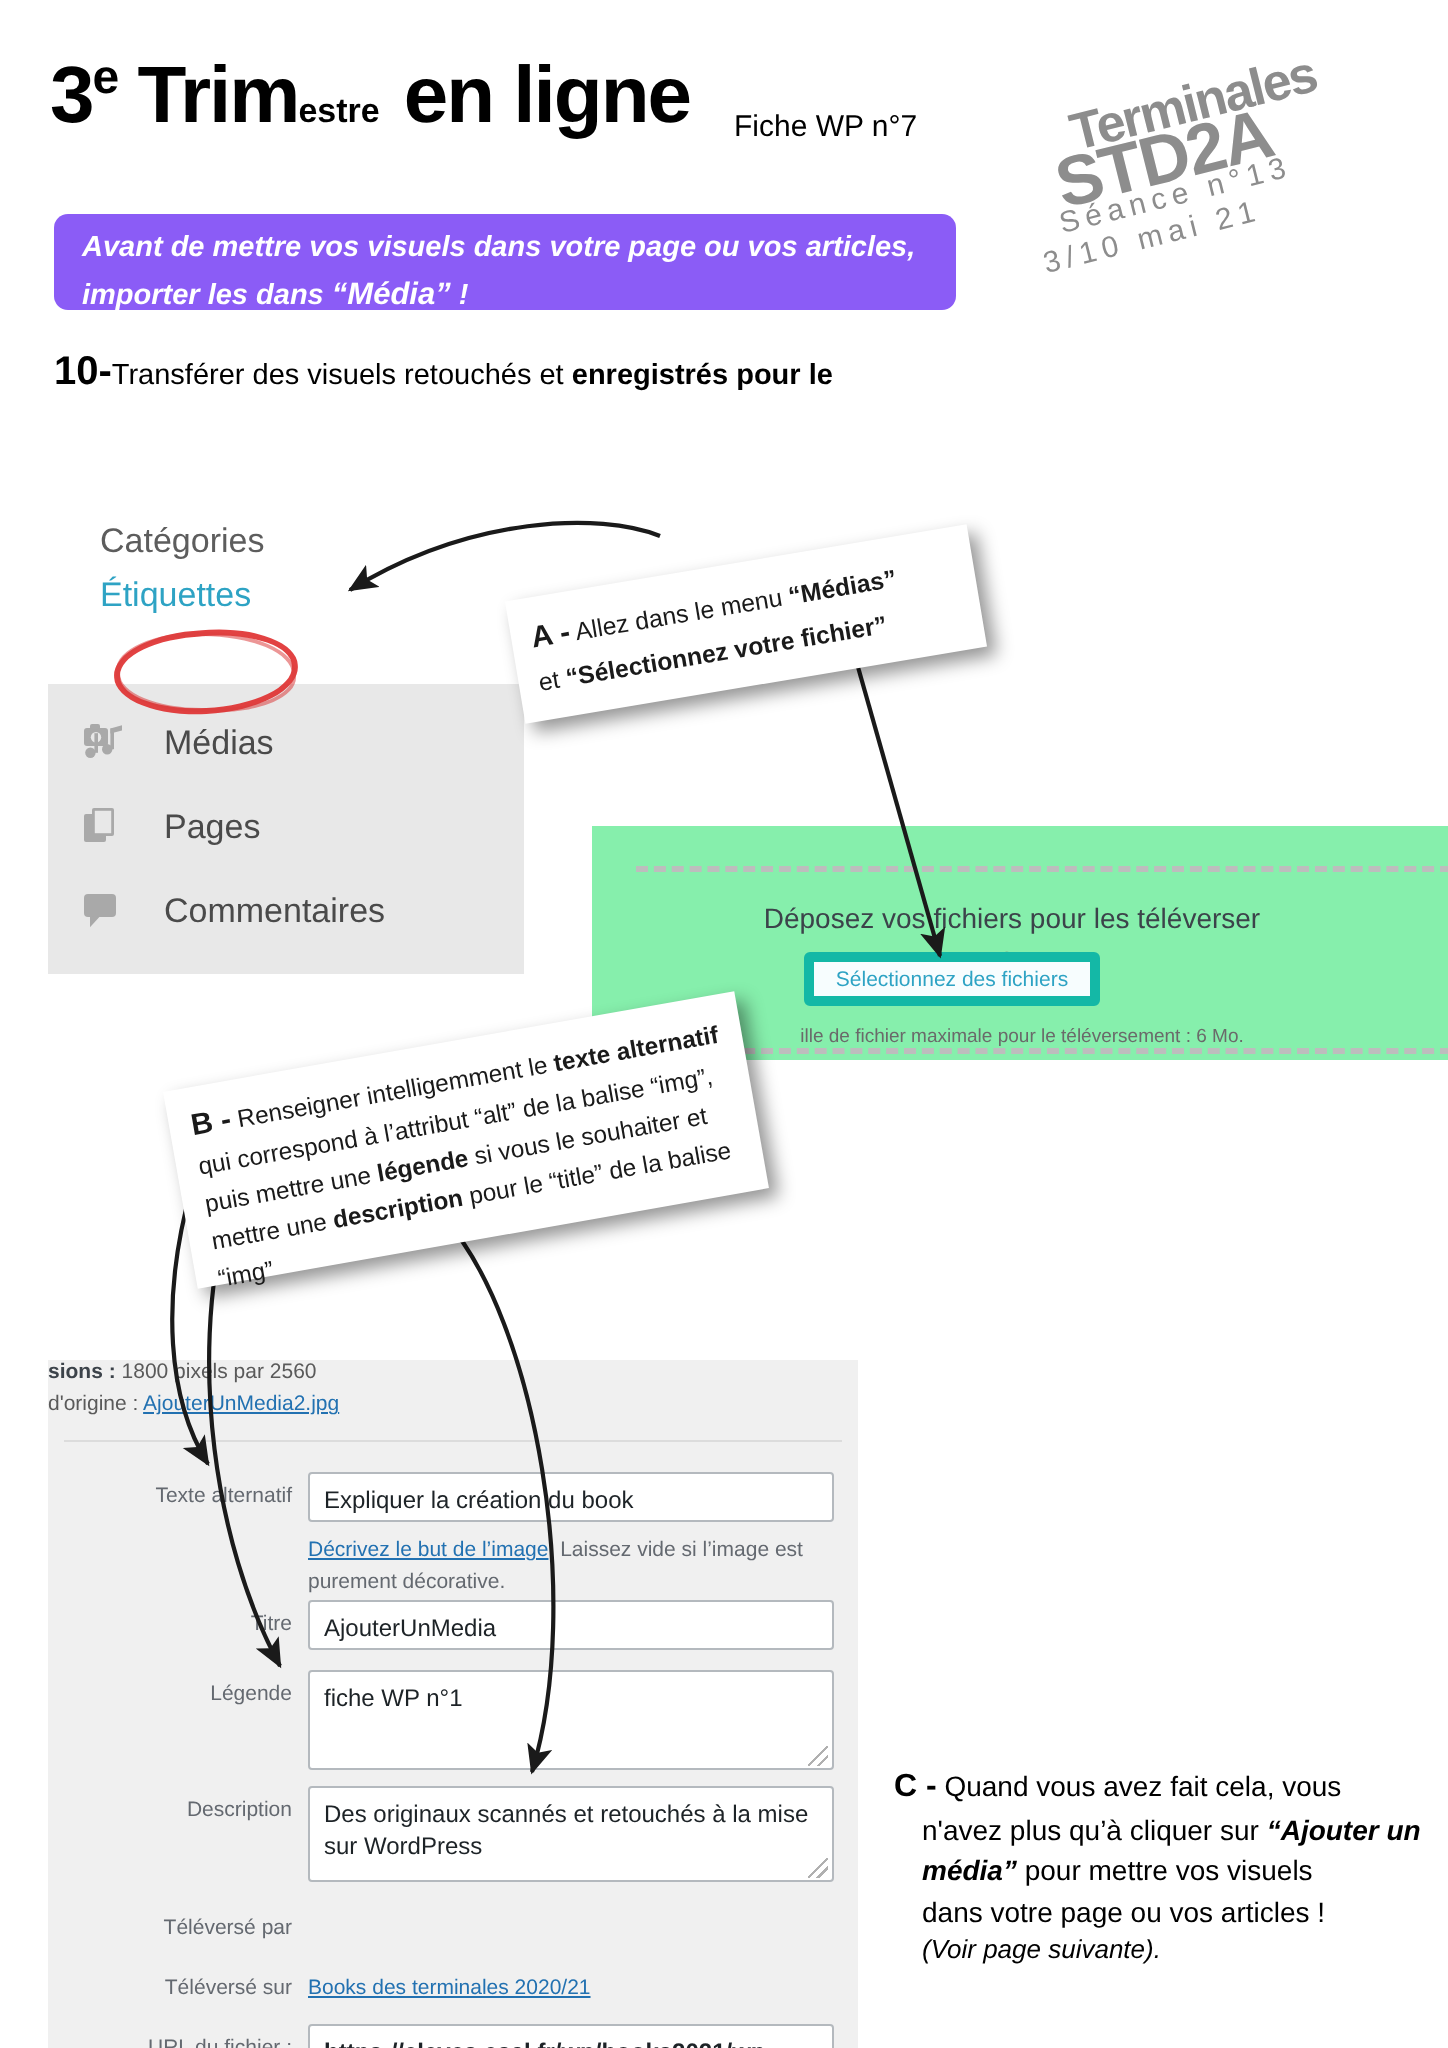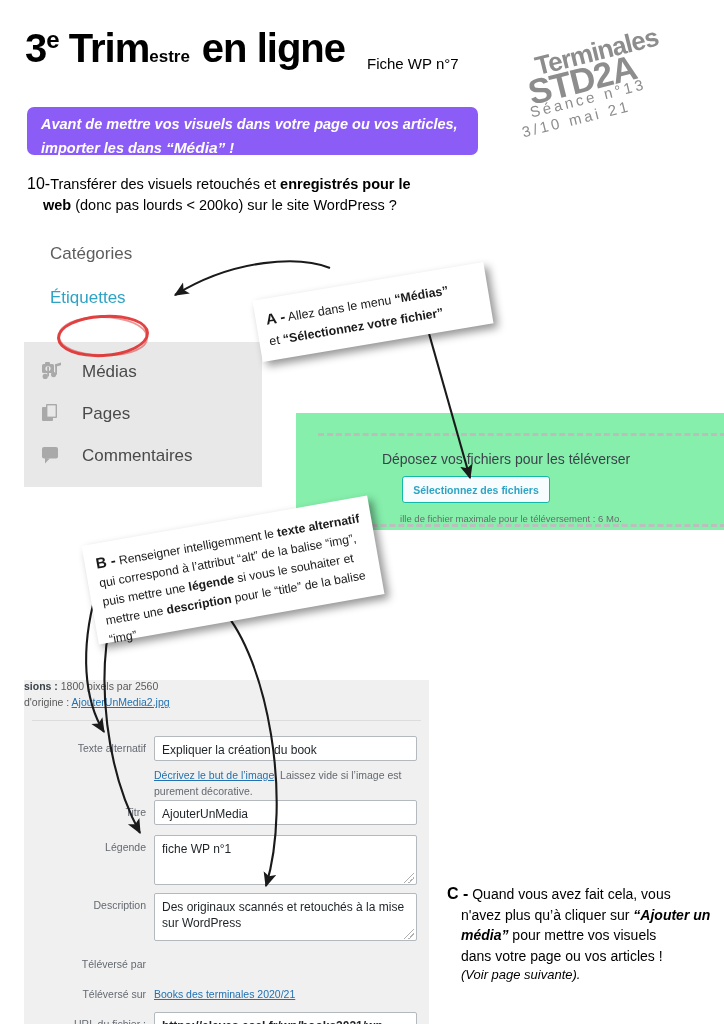--- a/index.html
+++ b/index.html
@@ -46,30 +46,30 @@
     color:#fff;font-style:italic;font-weight:bold;font-size:14.5px;line-height:1.5;
   }
   .banner .q{font-size:15.5px;}
 
   
   .q10{
     position:absolute;left:27px;top:172px;width:430px;
     font-size:14.5px;color:#000;line-height:1.45;
   }
   .q10 b{font-weight:bold;}
-  .q10 .num{font-weight:normal;font-size:16px;}
+  .q10 .num{font-weight:bold;font-size:20px;}
   .q10 .l2{display:block;padding-left:16px;}
 
   
   .wp-menu{position:absolute;left:24px;top:238px;width:238px;}
   .wp-item{
     position:relative;height:32px;display:flex;align-items:center;
     font-size:17px;color:#5d5d5d;padding-left:26px;box-sizing:border-box;
   }
-  .wp-item.cat{top:0;}
+  .wp-item.cat{top:17px;}
   .wp-item.tag{color:#2ea3c4;margin-top:12px;}
   .wp-grey{
     margin-top:28px;background:#e8e8e8;width:238px;padding:9px 0 10px 0;text-align:center;
   }
   .wp-row{
     display:flex;align-items:center;height:42px;padding-left:18px;
     font-size:17px;color:#4a4a4a;box-sizing:border-box;
   }
   .wp-row .ico{
     width:30px;height:22px;flex:0 0 30px;position:relative;margin-right:10px;
@@ -107,23 +107,23 @@
   .dz-title{
     position:absolute;left:0;top:38px;width:420px;text-align:center;
     font-size:14px;color:#3c434a;
   }
   .dz-ou{
     position:absolute;left:0;top:60px;width:420px;text-align:center;
     font-size:9.5px;color:#6a6a6a;
   }
   .dz-btn{
     position:absolute;left:106px;top:476px;width:148px;height:27px;
-    border:1px solid #14b8a6;border-radius:3px;background:#f7fdfe;
+    border:5px solid #14b8a6;border-radius:3px;background:#f7fdfe;
     display:flex;align-items:center;justify-content:center;
-    font-size:10.5px;color:#2ea3c4;box-sizing:border-box;font-weight:bold;
+    font-size:10.5px;color:#2ea3c4;box-sizing:border-box;
   }
   .dz-note{
     position:absolute;left:0;top:100px;width:430px;text-align:center;
     font-size:9.5px;color:#6a6a6a;
   }
 
   
   .wpform{
     position:absolute;left:24px;top:680px;width:405px;height:344px;
     background:#f0f0f0;box-sizing:border-box;
@@ -216,21 +216,20 @@
 
   <div class="banner">
     <p>
       <span>Avant de mettre vos visuels dans votre page ou vos articles,</span><br>
       <span>importer les dans </span><span class="q">“Média”</span><span> !</span>
     </p>
   </div>
 
   <div class="q10">
     <span class="num">10-</span><span>Transférer des visuels retouchés et </span><b>enregistrés pour le</b>
-    <span class="l2"><b>web</b><span> (donc pas lourds &lt; 200ko) sur le site WordPress  ?</span></span>
   </div>
 
   <div class="wp-menu">
     <div class="wp-item cat">
       <span>Catégories</span>
     </div>
     <div class="wp-item tag">
       <span>Étiquettes</span>
     </div>
 

